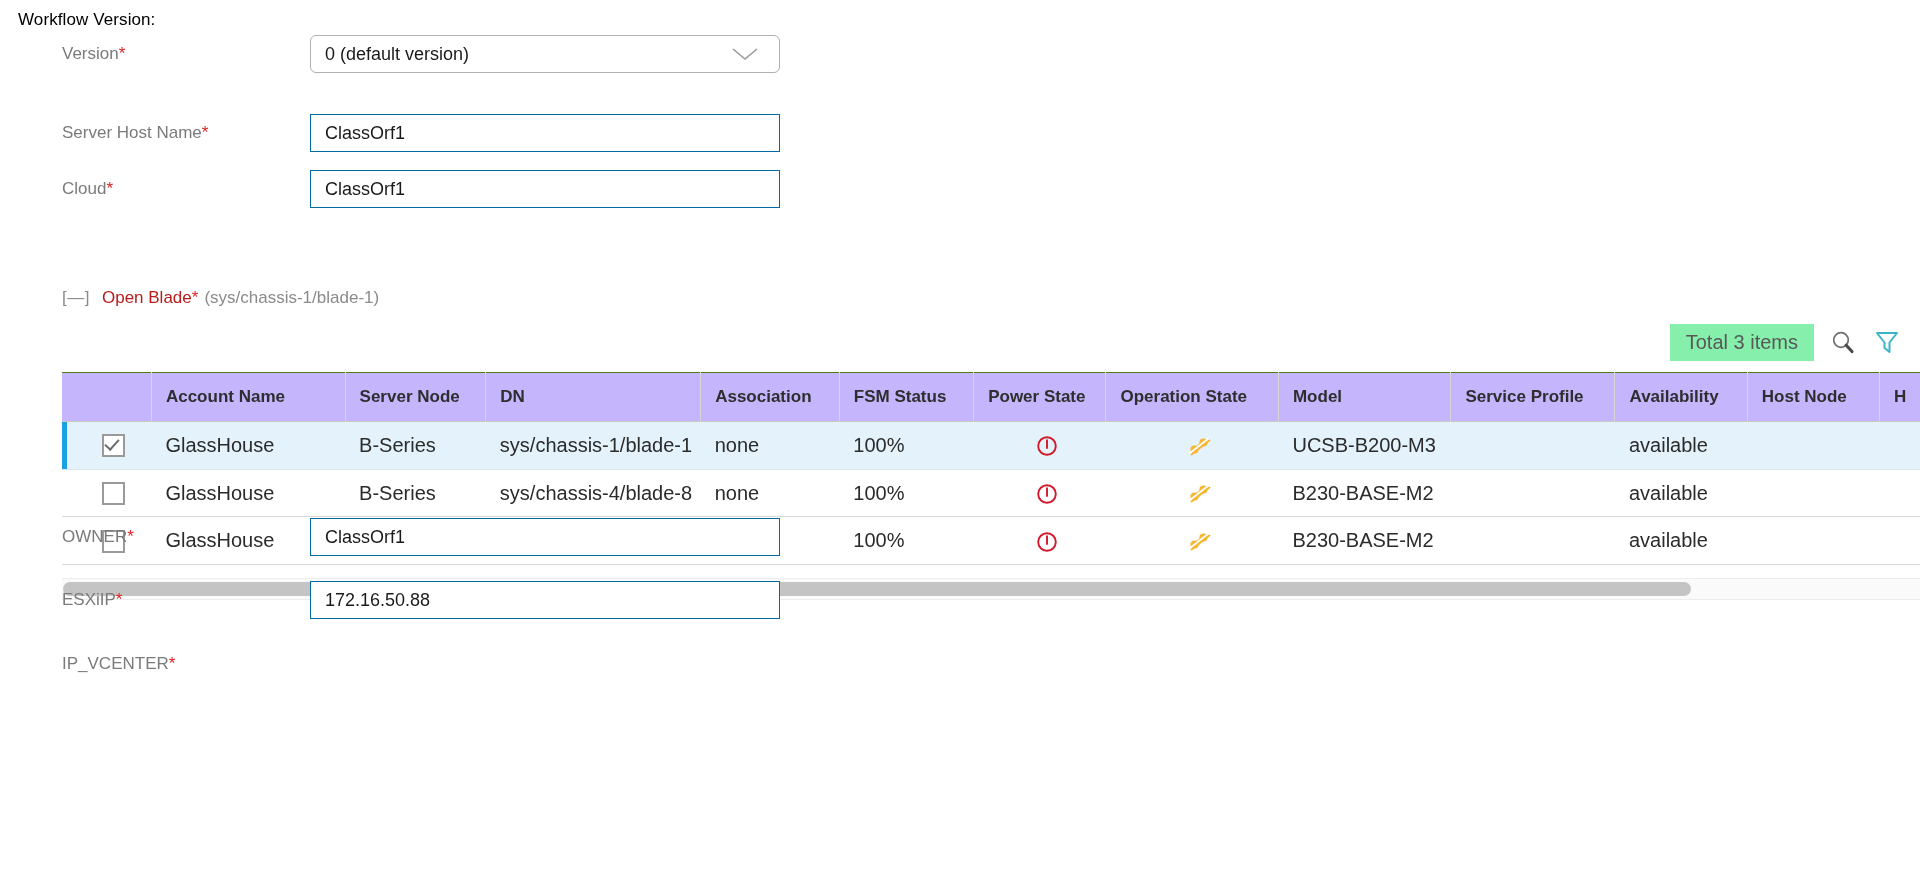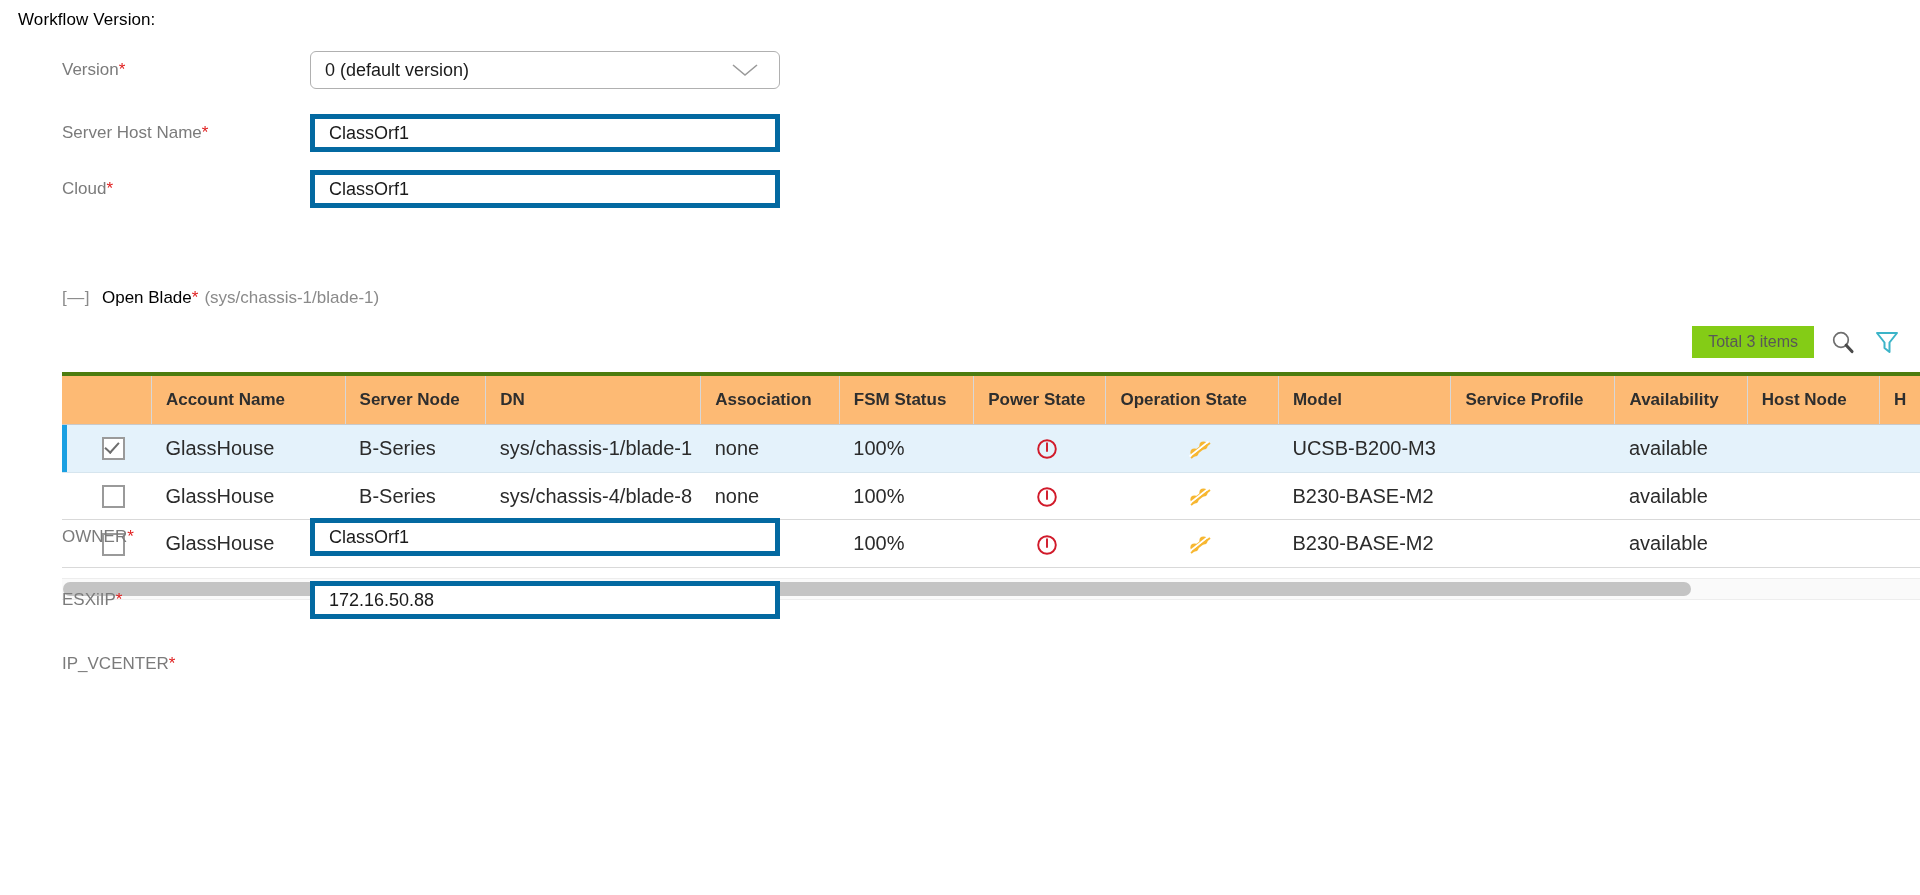--- a/index.html
+++ b/index.html
@@ -47,21 +47,21 @@
     font-size: 17px;
   }
   .field {
     position: absolute;
     left: 310px;
     top: 50%;
     transform: translateY(-50%);
     width: 470px;
     height: 38px;
     box-sizing: border-box;
-    border: 5px solid #0369a1;
+    border: 1px solid #0369a1;
     background: #fff;
     font-family: "Liberation Sans", sans-serif;
     font-size: 18px;
     color: #1a1a1a;
     padding: 0 14px;
     outline: none;
   }
   .field.select-like {
     border-radius: 6px;
     border: 1px solid #b0b0b0;
@@ -88,38 +88,38 @@
     font-size: 17px;
     color: #8a8a8a;
     white-space: nowrap;
   }
   .collapse-toggle {
     color: #8a8a8a;
     letter-spacing: .5px;
     margin-right: 12px;
     cursor: pointer;
   }
-  .ob-title { color: #000000; }
+  .ob-title { color: #b91c1c; }
   .ob-dn { color: #8a8a8a; }
 
   
   .table-toolbar {
     position: absolute;
     right: 0px;
     top: 320px;
     height: 44px;
     display: flex;
     align-items: center;
     gap: 14px;
     padding-right: 18px;
   }
   .total-badge {
-    background: #84cc16;
+    background: #86efac;
     color: #585858;
-    font-size: 16px;
+    font-size: 20px;
     padding: 7px 16px;
     white-space: nowrap;
   }
   .tb-icon {
     width: 30px;
     height: 30px;
     display: flex;
     align-items: center;
     justify-content: center;
     cursor: pointer;
@@ -139,23 +139,23 @@
     width: 1960px;
     font-size: 17px;
   }
   table.grid th {
     font-size: 17px;
     font-weight: bold;
     color: #2e2e2e;
     text-align: left;
     padding: 12px 0 12px 14px;
     border-right: 1px solid #d7d7d7;
-    border-top: 4px solid #4d7c0f;
+    border-top: 1px solid #4d7c0f;
     border-bottom: 1px solid #c9c9c9;
-    background: #fdba74;
+    background: #c4b5fd;
     white-space: nowrap;
     vertical-align: middle;
     height: 24px;
   }
   table.grid td {
     padding: 11px 0 11px 14px;
     border-bottom: 1px solid #d9d9d9;
     color: #2b2b2b;
     font-size: 20px;
     white-space: nowrap;
@@ -241,21 +241,21 @@
     border-radius: 7px;
     background: #c4c4c4;
     cursor: pointer;
   }
 </style>
 </head>
 <body>
 
 <div class="wf-version-heading">Workflow Version:</div>
 
-<div class="form-row" style="top:50px;">
+<div class="form-row" style="top:34px;">
   <div class="form-label"><span>Version</span><span class="req-star">*</span></div>
   <div class="field select-like">
     <span class="select-value">0  (default version)</span>
     <svg class="chev" viewBox="0 0 28 14">
       <path d="M2 2 L14 12 L26 2" fill="none" stroke="#9a9a9a" stroke-width="1.6"></path>
     </svg>
   </div>
 </div>
 
 <div class="form-row" style="top:113px;">

